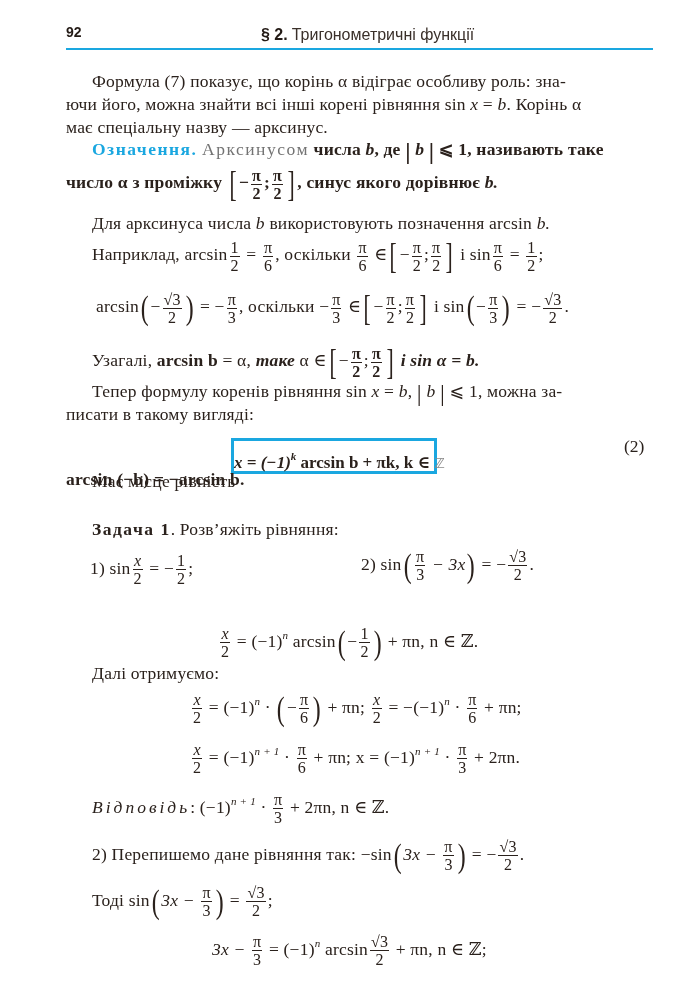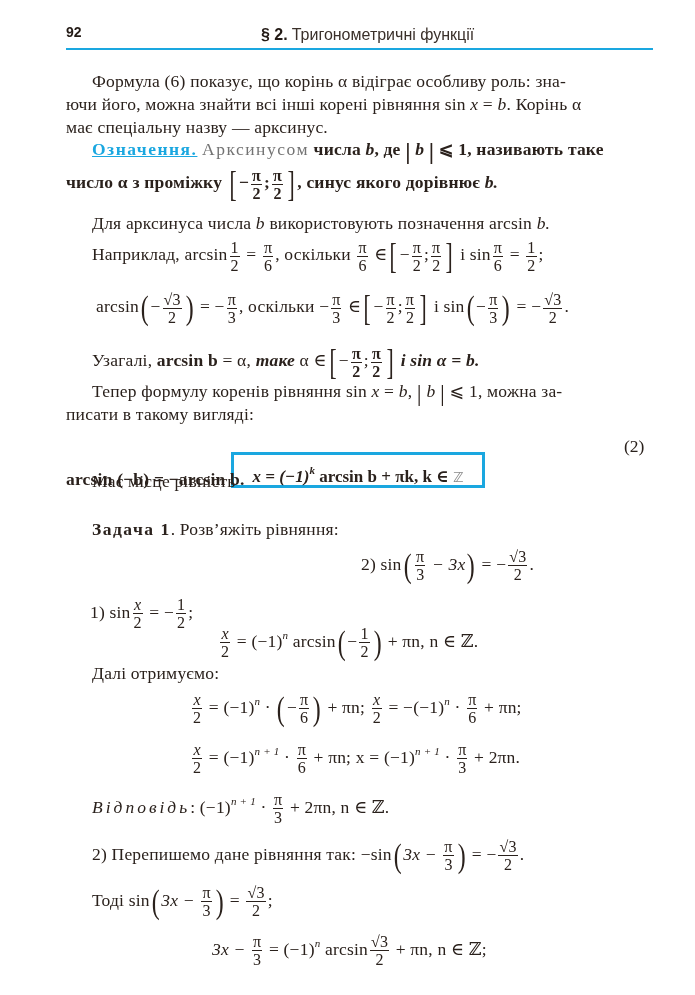--- a/index.html
+++ b/index.html
@@ -15,39 +15,39 @@
   .line { position:absolute; left:66px; width:590px; font-size:17.5px; line-height:22px; white-space:nowrap; letter-spacing:0.2px; }
   .ind { padding-left:26px; }
   i.v { font-style:italic; }
   .frac { display:inline-block; vertical-align:middle; text-align:center; margin:0 2px; font-size:16px; line-height:17px; }
   .frac > span { display:block; padding:0 1px; }
   .frac > span.num { border-bottom:1px solid #2a211c; }
   .paren { display:inline-block; vertical-align:middle; font-size:34px; line-height:34px; font-weight:200; transform:scaleX(0.7); }
   .brk { display:inline-block; vertical-align:middle; font-size:36px; line-height:36px; font-weight:100; transform:scaleX(0.6); }
   .bar { display:inline-block; vertical-align:middle; font-size:24px; line-height:22px; }
   .sup { font-size:11px; vertical-align:8px; font-style:italic; }
-  .blue { color:#1aa7e0; font-weight:bold; letter-spacing:1.5px;text-decoration:underline; }
+  .blue { color:#1aa7e0; font-weight:bold; letter-spacing:1.5px; }
   .green { color:#737373; font-weight:normal; letter-spacing:1.5px; }
   .spaced-it { font-style:italic; letter-spacing:3px; }
-  .boxed { position:absolute; left:231px; top:452px; width:254px; height:36px; border:3px solid #1aa7e0; box-sizing:border-box; font-weight:bold; font-size:17px; line-height:30px; text-align:center; white-space:nowrap; }
+  .boxed { position:absolute; left:231px; top:438px; width:206px; height:36px; border:3px solid #1aa7e0; box-sizing:border-box; font-weight:bold; font-size:17px; line-height:30px; text-align:center; white-space:nowrap; }
   .eqnum { position:absolute; left:624px; top:436px; font-size:17.5px; }
   .dbl { font-family:"DejaVu Sans",sans-serif; font-weight:normal; color:#8a8a8a; font-size:14px; }
 </style>
 </head>
 <body>
 
 <div class="page">
 
   <div class="hdr">
     <span class="pg-num">92</span>
     <span class="hdr-title"><b>§ 2.</b><span>Тригонометричні функції</span></span>
   </div>
   <div class="hdr-rule"></div>
 
-  <div class="line ind" style="top:70px">Формула (6) показує, що корінь α відіграє особливу роль: зна-</div>
+  <div class="line ind" style="top:70px">Формула (7) показує, що корінь α відіграє особливу роль: зна-</div>
   <div class="line" style="top:116px">має спеціальну назву — арксинус.</div>
   <div class="line" style="top:93px"><span>ючи його, можна знайти всі інші корені рівняння sin </span><i class="v">x</i><span> = </span><i class="v">b</i><span>. Корінь α</span></div>
 
   <div class="line ind" style="top:138px; font-weight:bold;">
     <span class="blue">Означення.</span>
     <span class="green">Арксинусом</span><span> числа </span><i class="v">b</i><span>, де </span><span class="bar">|</span> <i class="v">b</i> <span class="bar">|</span><span> ⩽ 1, називають таке</span>
   </div>
   <div class="line" style="top:166px; font-weight:bold;">
     <span>число α з проміжку</span>
     <span class="brk">[</span><span>−</span><span class="frac"><span class="num">π</span><span>2</span></span><span>;</span><span class="frac"><span class="num">π</span><span>2</span></span><span class="brk">]</span><span>, синус якого дорівнює </span><i class="v">b.</i>
@@ -70,21 +70,21 @@
   <div class="line ind" style="top:380px"><span>Тепер формулу коренів рівняння sin  </span><i class="v">x</i><span> = </span><i class="v">b</i><span>,  </span><span class="bar">|</span> <i class="v">b</i> <span class="bar">|</span><span> ⩽ 1,  можна за-</span></div>
   <div class="line" style="top:403px">писати в такому вигляді:</div>
 
   <div class="boxed"><i>x = (−1)</i><span class="sup">k</span><span> arcsin b + πk, k ∈ </span><span class="dbl">ℤ</span></div>
   <div class="eqnum">(2)</div>
 
   <div class="line ind" style="top:470px">Має місце рівність</div>
   <div class="line" style="top:468px; text-align:left; font-weight:bold;">arcsin (−b) = −arcsin b.</div>
 
   <div class="line ind" style="top:518px"><b style="letter-spacing:1.5px">Задача 1</b><span>. Розв’яжіть рівняння:</span></div>
-  <div class="line" style="top:552px; padding-left:24px;margin-top:44px;"><span>1)  sin</span><span class="frac"><span class="num"><i>x</i></span><span>2</span></span><span> = −</span><span class="frac"><span class="num">1</span><span>2</span></span><span>;</span></div>
+  <div class="line" style="top:552px; padding-left:24px;"><span>1)  sin</span><span class="frac"><span class="num"><i>x</i></span><span>2</span></span><span> = −</span><span class="frac"><span class="num">1</span><span>2</span></span><span>;</span></div>
   <div class="line" style="top:548px; left:361px; width:300px;"><span>2)  sin</span><span class="paren">(</span><span class="frac"><span class="num">π</span><span>3</span></span><i> − 3x</i><span class="paren">)</span><span> = −</span><span class="frac"><span class="num">√3</span><span>2</span></span><span>.</span></div>
 
   <div class="line" style="top:624px; padding-left:152px;"><span class="frac"><span class="num"><i>x</i></span><span>2</span></span><span> = (−1)</span><span class="sup">n</span><span> arcsin</span><span class="paren">(</span><span>−</span><span class="frac"><span class="num">1</span><span>2</span></span><span class="paren">)</span><span> + πn,   n ∈ ℤ.</span></div>
 
   <div class="line ind" style="top:662px">Далі отримуємо:</div>
   <div class="line" style="top:690px; padding-left:124px;"><span class="frac"><span class="num"><i>x</i></span><span>2</span></span><span> = (−1)</span><span class="sup">n</span><span> · </span><span class="paren">(</span><span>−</span><span class="frac"><span class="num">π</span><span>6</span></span><span class="paren">)</span><span> + πn;   </span><span class="frac"><span class="num"><i>x</i></span><span>2</span></span><span> = −(−1)</span><span class="sup">n</span><span> · </span><span class="frac"><span class="num">π</span><span>6</span></span><span> + πn;</span></div>
   <div class="line" style="top:740px; padding-left:124px;"><span class="frac"><span class="num"><i>x</i></span><span>2</span></span><span> = (−1)</span><span class="sup">n + 1</span><span> · </span><span class="frac"><span class="num">π</span><span>6</span></span><span> + πn;   x = (−1)</span><span class="sup">n + 1</span><span> · </span><span class="frac"><span class="num">π</span><span>3</span></span><span> + 2πn.</span></div>
 
   <div class="line ind" style="top:790px"><span class="spaced-it">Відповідь</span><span>: (−1)</span><span class="sup">n + 1</span><span> · </span><span class="frac"><span class="num">π</span><span>3</span></span><span> + 2πn,   n ∈ ℤ.</span></div>
 

